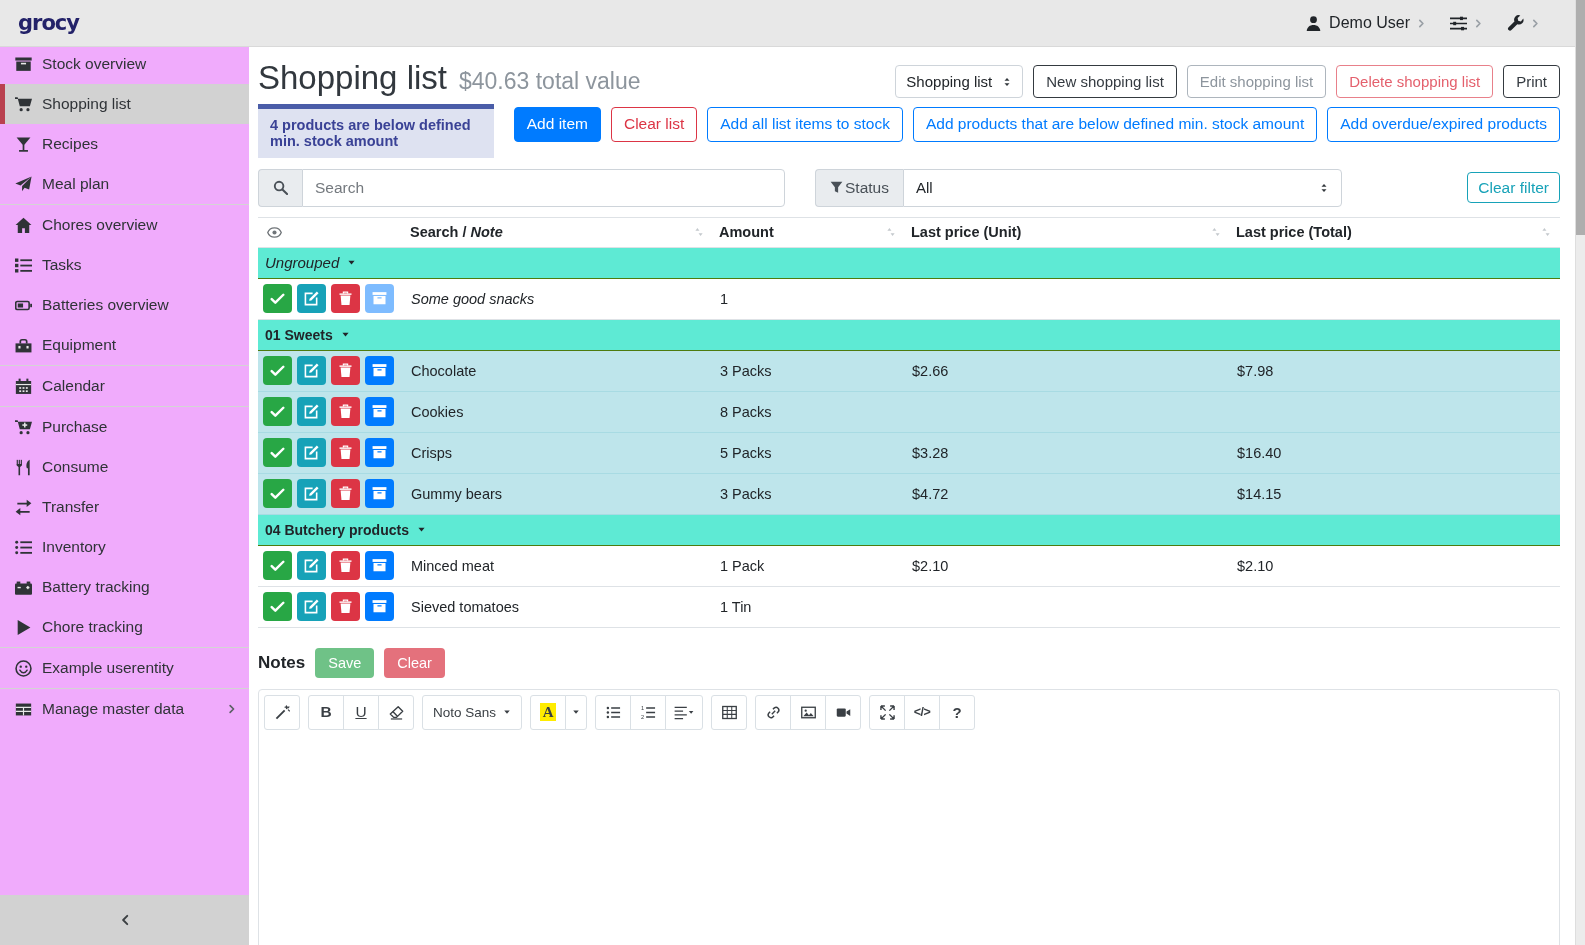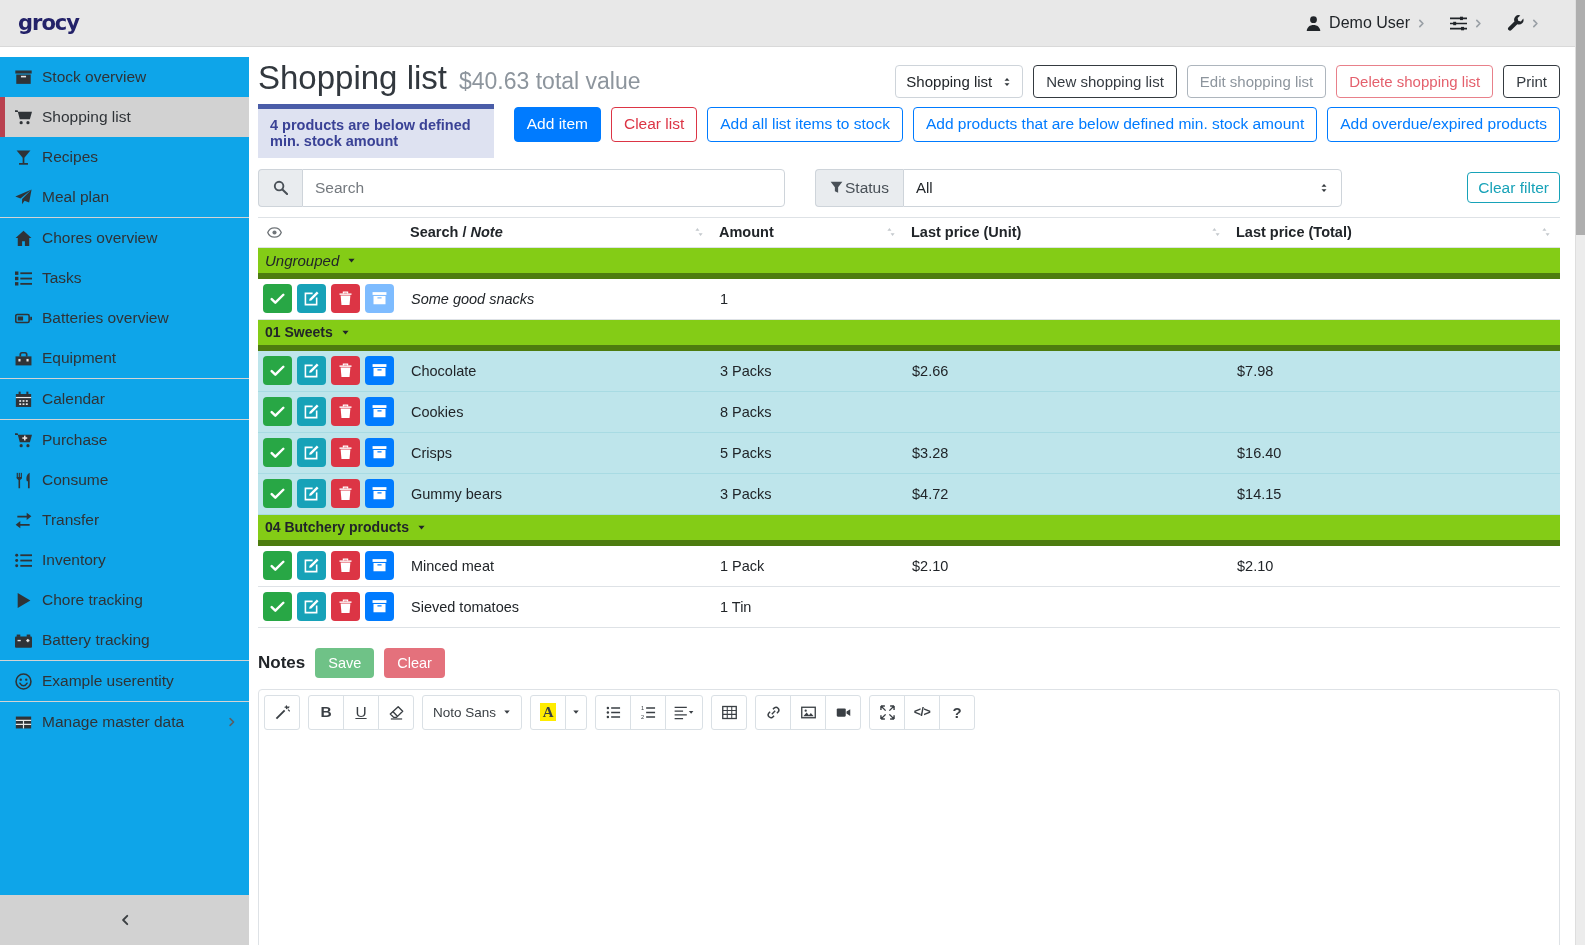--- a/index.html
+++ b/index.html
@@ -8,21 +8,21 @@
 #app{position:relative;width:1585px;height:945px;background:#fff;overflow:hidden}
 svg{display:block}
 
 .topbar{position:absolute;top:0;left:0;right:0;height:47px;background:#e8e8e8;border-bottom:1px solid #d9d9d9;display:flex;align-items:center;justify-content:space-between;padding:0 45px 0 18px;z-index:2}
 .logo{font-family:"DejaVu Sans",sans-serif;font-size:21px;font-weight:bold;letter-spacing:-1px;cursor:pointer}
 .topbar-right{display:flex;align-items:center}
 .tb-item{display:flex;align-items:center;gap:7px;margin-left:24px;cursor:pointer;font-size:16px;color:#212529}
 .tbi{color:#212529}.tbi svg{width:17px;height:17px}
 .chev{color:#9aa0a6}.chev svg{width:9px;height:9px}
 
-.sidebar{position:absolute;top:57px;left:0;width:249px;bottom:0;background:#0ea5e9;z-index:1}
+.sidebar{position:absolute;top:44px;left:0;width:249px;bottom:0;background:#f0abfc;z-index:1}
 .side-item{display:flex;align-items:center;height:40px;padding:0 12px;font-size:15.5px;color:#2f3337;cursor:pointer}
 .side-item .ic{width:22px;display:flex;justify-content:center;margin-right:8px;color:#2f3337}
 .side-item .ic svg{width:17px;height:17px}
 .side-item.active{background:#d2d2d2;border-left:5px solid #b9414f;padding-left:7px}
 .side-item .chev{margin-left:auto;color:#5a5f64}.side-item .chev svg{width:10px;height:10px}
 .side-divider{height:1px;background:#d4d4d4}
 .collapse-band{position:absolute;left:0;bottom:0;width:249px;height:50px;background:#d2d2d2;display:flex;align-items:center;justify-content:center;color:#3c4043;cursor:pointer}
 .collapse-band svg{width:12px;height:12px}
 
 .main{position:absolute;left:249px;top:47px;right:10px;bottom:0;background:#fff;padding:10px 15px 0 9px;overflow:hidden}
@@ -57,21 +57,21 @@
 .clear-filter{margin-left:auto;border:1px solid #17a2b8;color:#17a2b8;background:#fff;border-radius:4px;height:31px;padding:0 10px;font-size:15.5px;display:flex;align-items:center;cursor:pointer;font-family:inherit}
 
 .table{margin-top:10px;border-top:1px solid #dee2e6}
 .t-head,.row{display:grid;grid-template-columns:146px 309px 192px 325px 1fr;align-items:center}
 .t-head{height:30px;border-bottom:1px solid #dee2e6}
 .th{font-weight:bold;font-size:14.5px;color:#212529;display:flex;align-items:center;justify-content:space-between;padding:0 8px 0 6px;cursor:pointer}
 .th i{}
 .th-eye{color:#707579;padding-left:9px;cursor:default}
 .th-eye svg{width:15px;height:15px}
 .sort{color:#c4c9cd}.sort svg{width:12px;height:12px}
-.group-row{height:31px;background:#84cc16;display:flex;align-items:center;padding:0 7px;font-weight:bold;font-size:14px;gap:8px;cursor:pointer;border-bottom:6px solid #4d7c0f}
+.group-row{height:31px;background:#5eead4;display:flex;align-items:center;padding:0 7px;font-weight:bold;font-size:14px;gap:8px;cursor:pointer;border-bottom:1px solid #4d7c0f}
 .group-row.italic{font-style:italic;font-weight:400;font-size:15px}
 .gcaret{color:#212529}.gcaret svg{width:9px;height:9px}
 .row{height:41px;border-bottom:1px solid #dee2e6;font-size:14.5px;background:#fff}
 .row.info{background:#bee5eb;border-bottom-color:#a8dbe3}
 .cell{padding:0 8px 0 7px}
 .actions-cell{display:flex;gap:5px;padding-left:5px}
 .rbtn{width:29px;height:29px;border-radius:4px;display:flex;align-items:center;justify-content:center;color:#fff;border:none;cursor:pointer}
 .rbtn.muted{opacity:.5}
 .ric svg{width:15px;height:15px}
 .note-text{font-style:italic}
@@ -300,37 +300,37 @@
               <rect x="5" y="7.2" width="11" height="1.7"></rect>
               <circle cx="1.6" cy="13" r="1.4"></circle>
               <rect x="5" y="12.2" width="11" height="1.7"></rect>
             </svg>
           </span>
           <span class="lbl">Inventory</span>
         </div>
         <div class="side-item">
           <span class="ic">
             <svg viewBox="0 0 16 16" fill="currentColor">
-              <path d="M2.5 1v14L14.5 8z"></path>
-            </svg>
-          </span>
-          <span class="lbl">Chore tracking</span>
-        </div>
-        <div class="side-item">
-          <span class="ic">
-            <svg viewBox="0 0 16 16" fill="currentColor">
               <rect x="1.6" y="2.4" width="3.4" height="2.2"></rect>
               <rect x="11" y="2.4" width="3.4" height="2.2"></rect>
               <rect x="0" y="4.2" width="16" height="10.6" rx="1"></rect>
               <rect x="2.4" y="7.4" width="3" height="1.3" fill="#e8e8e8"></rect>
               <rect x="10.6" y="7.4" width="3" height="1.3" fill="#e8e8e8"></rect>
               <rect x="11.45" y="6.55" width="1.3" height="3" fill="#e8e8e8"></rect>
             </svg>
           </span>
           <span class="lbl">Battery tracking</span>
+        </div>
+        <div class="side-item">
+          <span class="ic">
+            <svg viewBox="0 0 16 16" fill="currentColor">
+              <path d="M2.5 1v14L14.5 8z"></path>
+            </svg>
+          </span>
+          <span class="lbl">Chore tracking</span>
         </div>
         <div class="side-divider"></div>
         <div class="side-item">
           <span class="ic">
             <svg viewBox="0 0 16 16" fill="currentColor">
               <circle cx="8" cy="8" r="7" fill="none" stroke="currentColor" stroke-width="1.5"></circle>
               <circle cx="5.4" cy="6.3" r="1.1"></circle>
               <circle cx="10.6" cy="6.3" r="1.1"></circle>
               <path d="M4.6 9.6c.9 1.6 2.1 2.4 3.4 2.4s2.5-.8 3.4-2.4" fill="none" stroke="currentColor" stroke-width="1.4" stroke-linecap="round"></path>
             </svg>

